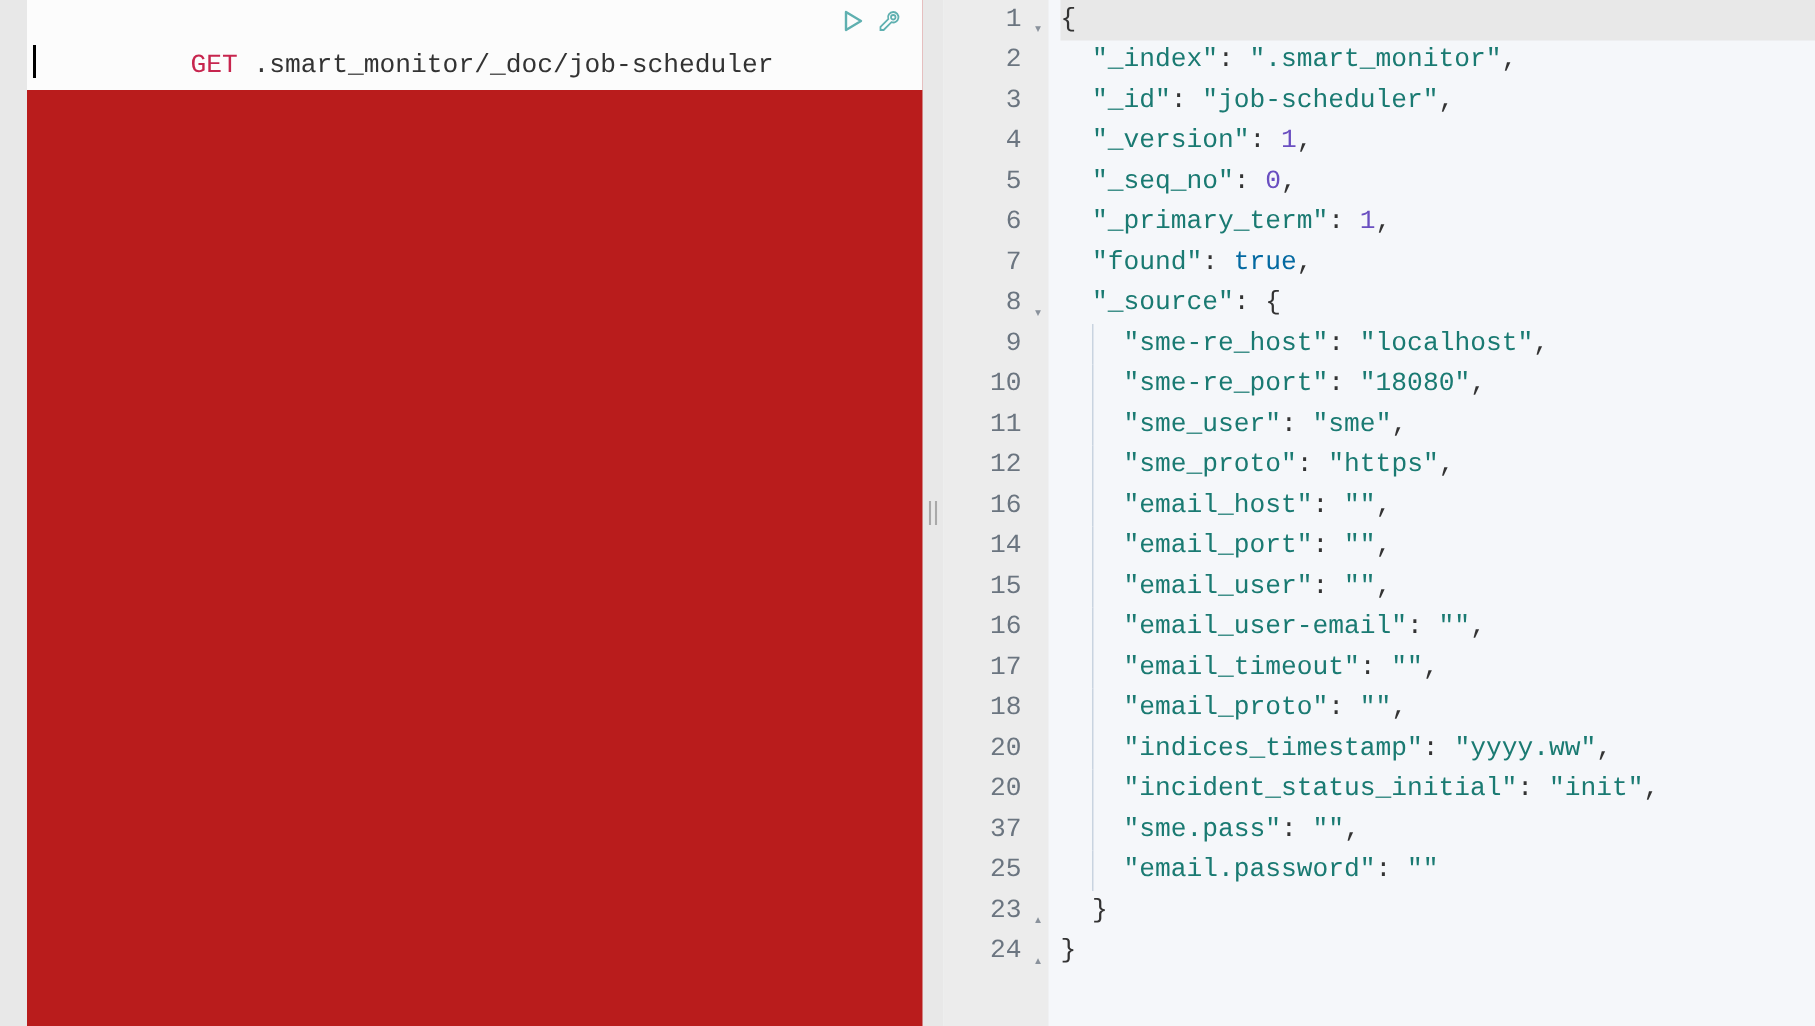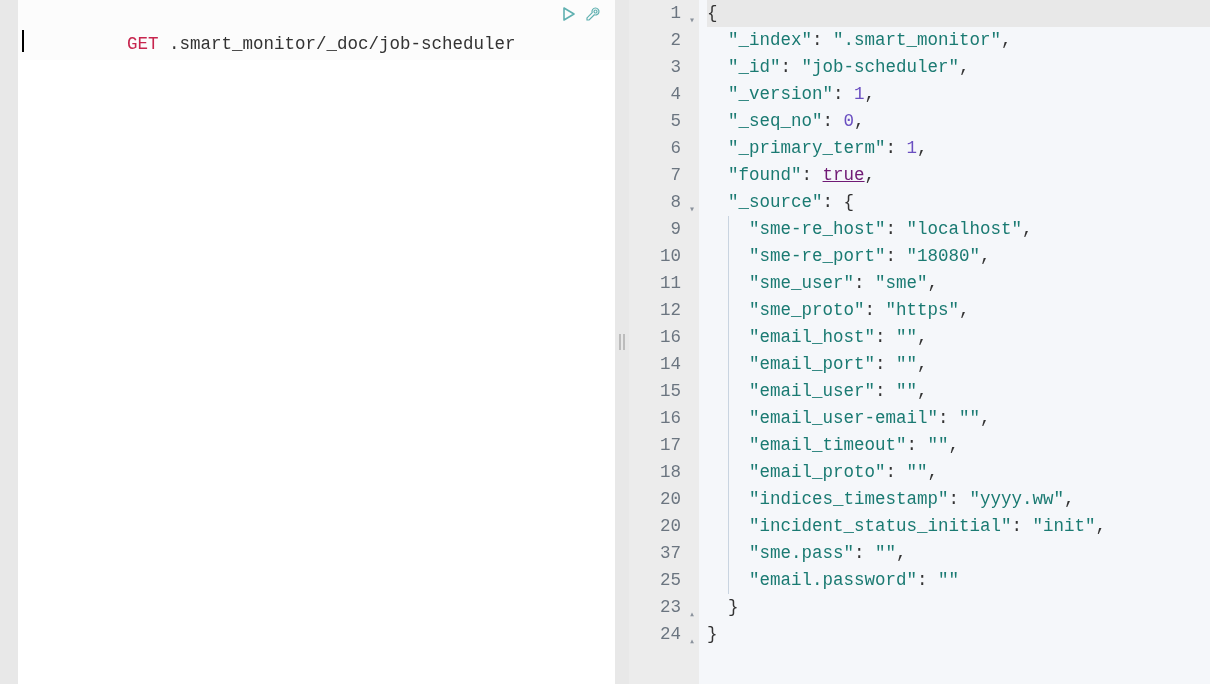--- a/index.html
+++ b/index.html
@@ -23,21 +23,21 @@
     position: relative;
     display: flex;
   }
   .left-gutter {
     width: 18px;
     background: #e8e8e8;
     border-right: 0 solid transparent;
   }
   .left-body {
     flex: 1;
-    background: #ffffff;
+    background: #b91c1c;
     position: relative;
   }
   .req-row {
     height: 60px;
     background: #fcfcfc;
     display: flex;
     align-items: flex-start;
     padding-top: 5px;
     position: relative;
   }
@@ -111,21 +111,21 @@
     padding-left: 8px;
     line-height: 27px;
     white-space: pre;
     color: #333;
   }
   .code .row { height: 27px; }
   .code .hl  { background: #e8e8e8; }   
   .key  { color: #1a7a72; }
   .str  { color: #1a7a72; }
   .num  { color: #6a4fc1; }
-  .bool { color: #701a75; text-decoration: underline; }
+  .bool { color: #0369a1; }
   .pun  { color: #333; }
   .indent-bar {
     display: inline-block;
     width: 0;
     border-left: 1px solid #c9d4e0;
     height: 27px;
     vertical-align: top;
     margin-right: -1px;
   }
 </style>

